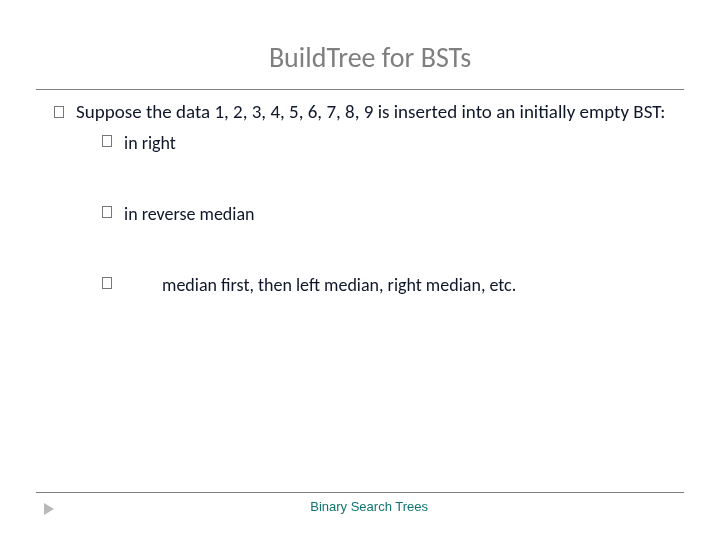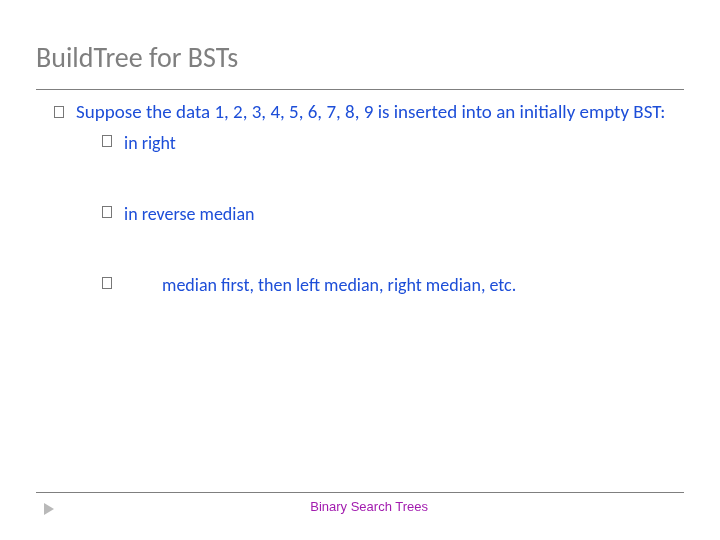--- a/index.html
+++ b/index.html
@@ -6,35 +6,36 @@
   body {
     width: 720px;
     height: 540px;
     background: #ffffff;
     font-family: "Gill Sans", "Gill Sans MT", Calibri, sans-serif;
     position: relative;
     overflow: hidden;
   }
   .title-area {
     padding: 40px 16px 8px 36px;
+    text-align: center;
   }
   .title {
     font-size: 28px;
     color: #7f7f7f;
     font-weight: 400;
   }
   .title-rule {
     margin: 6px 36px 0 36px;
     border: none;
     border-top: 1px solid #7f7f7f;
   }
   .content {
     padding: 10px 54px 0 54px;
     font-size: 19px;
-    color: #1d4ed8;
+    color: #0f172a;
     line-height: 1.28;
   }
   .bullet-l1 {
     display: flex;
     margin-bottom: 6px;
   }
   .bullet-l1 .marker {
     width: 22px;
     flex: 0 0 22px;
     font-size: 15px;
@@ -76,21 +77,21 @@
   }
   .footer-row {
     display: flex;
     align-items: center;
     justify-content: flex-end;
     padding: 0 6px;
   }
   .footer-label {
     font-family: Arial, sans-serif;
     font-size: 13px;
-    color: #a21caf;
+    color: #0f766e;
     margin-right: 250px;
   }
   .play-icon {
     position: absolute;
     left: 6px;
     bottom: -2px;
   }
   .play-icon svg { display: block; }
   .placeholder-box {
     

